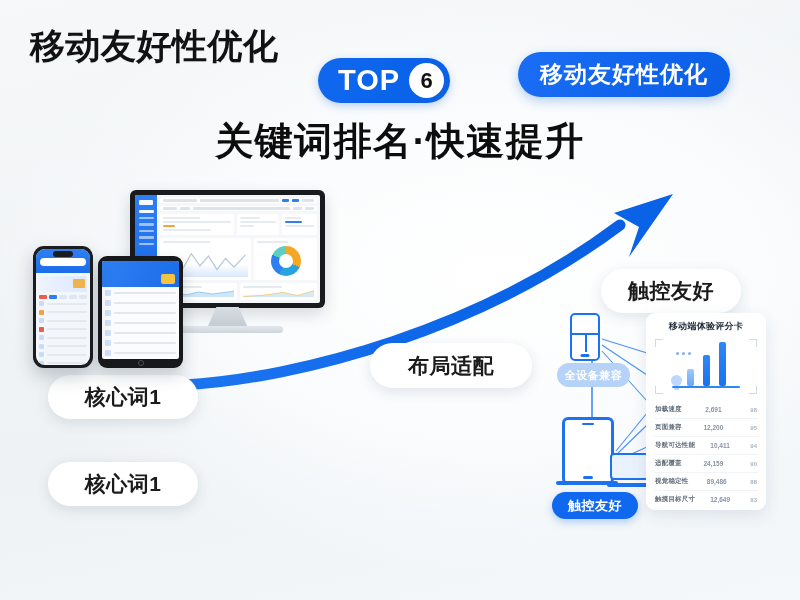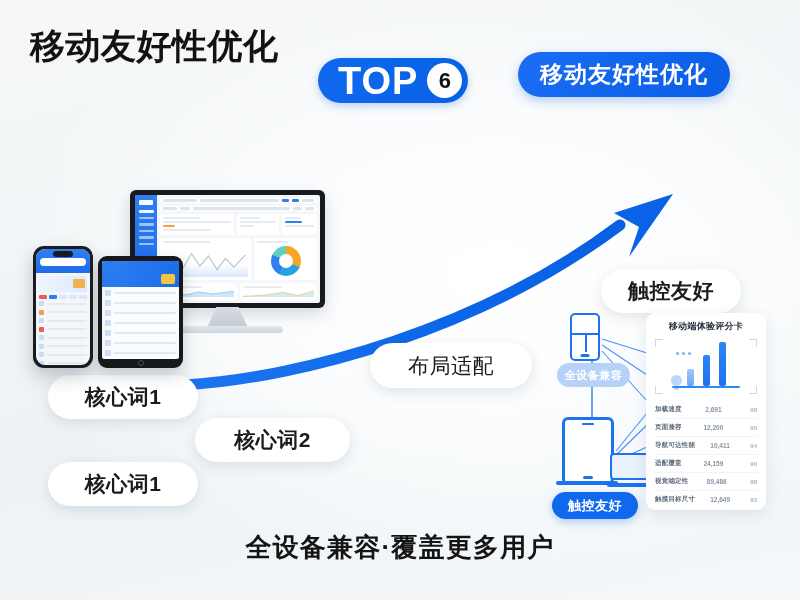--- a/index.html
+++ b/index.html
@@ -26,21 +26,21 @@
     text-shadow: 0 1px 1px rgba(0,0,0,0.06);
   }
   .top-badge {
     position: absolute; left: 318px; top: 58px;
     height: 45px; display: flex; align-items: center;
     background: linear-gradient(100deg, #1068ef 0%, #0a64ea 58%, #0a61e6 100%);
     border-radius: 24px; padding: 0 6px 0 20px;
     box-shadow: 0 3px 8px rgba(12,90,220,0.25);
   }
   .top-badge .tp-word {
-    color: #ffffff; font-size: 38px; font-weight: 700;
+    color: #ffffff; font-size: 29px; font-weight: 700;
     letter-spacing: 1px; margin-right: 9px; line-height: 1;
   }
   .top-badge .tp-num {
     width: 35px; height: 35px; border-radius: 50%;
     background: #ffffff; color: #121212;
     font-size: 22px; font-weight: 700;
     display: flex; align-items: center; justify-content: center;
     line-height: 1;
   }
   .hd-pill {
@@ -156,21 +156,21 @@
     position: absolute;
     display: flex; align-items: center; justify-content: center;
     background: #ffffff; border-radius: 26px;
     box-shadow: 0 4px 14px rgba(40,60,90,0.13);
     font-size: 21px; font-weight: 700; color: #1b1b1b;
     letter-spacing: 0.5px; white-space: nowrap;
   }
   #kw1 { left: 48px;  top: 375px; width: 150px; height: 44px; }
   #kw2 { left: 195px; top: 418px; width: 155px; height: 44px; }
   #kw3 { left: 48px;  top: 462px; width: 150px; height: 44px; }
-  #kw4 { left: 370px; top: 343px; width: 162px; height: 45px; font-weight: 400; }
+  #kw4 { left: 370px; top: 343px; width: 162px; height: 45px; font-weight: 700; }
   #kw5 { left: 601px; top: 269px; width: 140px; height: 44px; }
 
   
   .diag { position: absolute; left: 552px; top: 305px; width: 215px; height: 205px; }
   .diag-lines { position: absolute; inset: 0; width: 100%; height: 100%; }
 
   .dv-phone-sm { position: absolute; left: 18px; top: 8px; width: 30px; height: 48px;
     border: 2.4px solid #1c72ef; border-radius: 5px; background: #ffffff; }
   .dv-phone-sm .bar { position: absolute; left: 0; right: 0; top: 18px; height: 2.4px; background: #1c72ef; }
   .dv-phone-sm .vb { position: absolute; top: 18px; bottom: 7px; left: 50%; width: 2.2px; background: #1c72ef; }
@@ -243,20 +243,21 @@
 
   <div class="hd-title">移动友好性优化</div>
 
   <div class="top-badge">
     <span class="tp-word">TOP</span>
     <span class="tp-num">6</span>
   </div>
 
   <div class="hd-pill">移动友好性优化</div>
 
+  <div class="hd-sub">关键词排名·快速提升</div>
 
   <svg class="arrow-svg" viewBox="0 0 560 230">
     <defs>
       <linearGradient id="argrad" x1="0" y1="1" x2="1" y2="0">
         <stop offset="0%" stop-color="#1c74f0"></stop>
         <stop offset="55%" stop-color="#0b65e8"></stop>
         <stop offset="100%" stop-color="#0a5fe2"></stop>
       </linearGradient>
     </defs>
     <path d="M34 205 C 150 198, 330 150, 470 45" stroke="url(#argrad)" stroke-width="11" fill="none" stroke-linecap="round"></path>
@@ -445,21 +446,20 @@
                 <span class="ic"></span>
                 <span class="tx"></span>
               </div>
           </div>
         </div>
       </div>
     </div>
   </div>
 
   <div class="kw" id="kw1">核心词1</div>
-  <div class="kw" id="kw2">核心词2</div>
   <div class="kw" id="kw3">核心词1</div>
   <div class="kw" id="kw4">布局适配</div>
   <div class="kw" id="kw5">触控友好</div>
 
   <div class="diag">
 
     <svg class="diag-lines" viewBox="0 0 215 205">
       <g stroke="#2e80f2" stroke-width="1.1" fill="none" opacity="0.85">
         <path d="M50 34 L95 48"></path>
         <path d="M50 40 L95 70"></path>
@@ -544,15 +544,14 @@
         </div>
         <div class="sc-row">
           <span class="nm">触摸目标尺寸</span>
           <span class="v1">12,649</span>
           <span class="v2">83</span>
         </div>
       </div>
     </div>
   </div>
 
-  <div class="ft">全设备兼容·覆盖更多用户</div>
 
 </div>
 
 </body></html>

